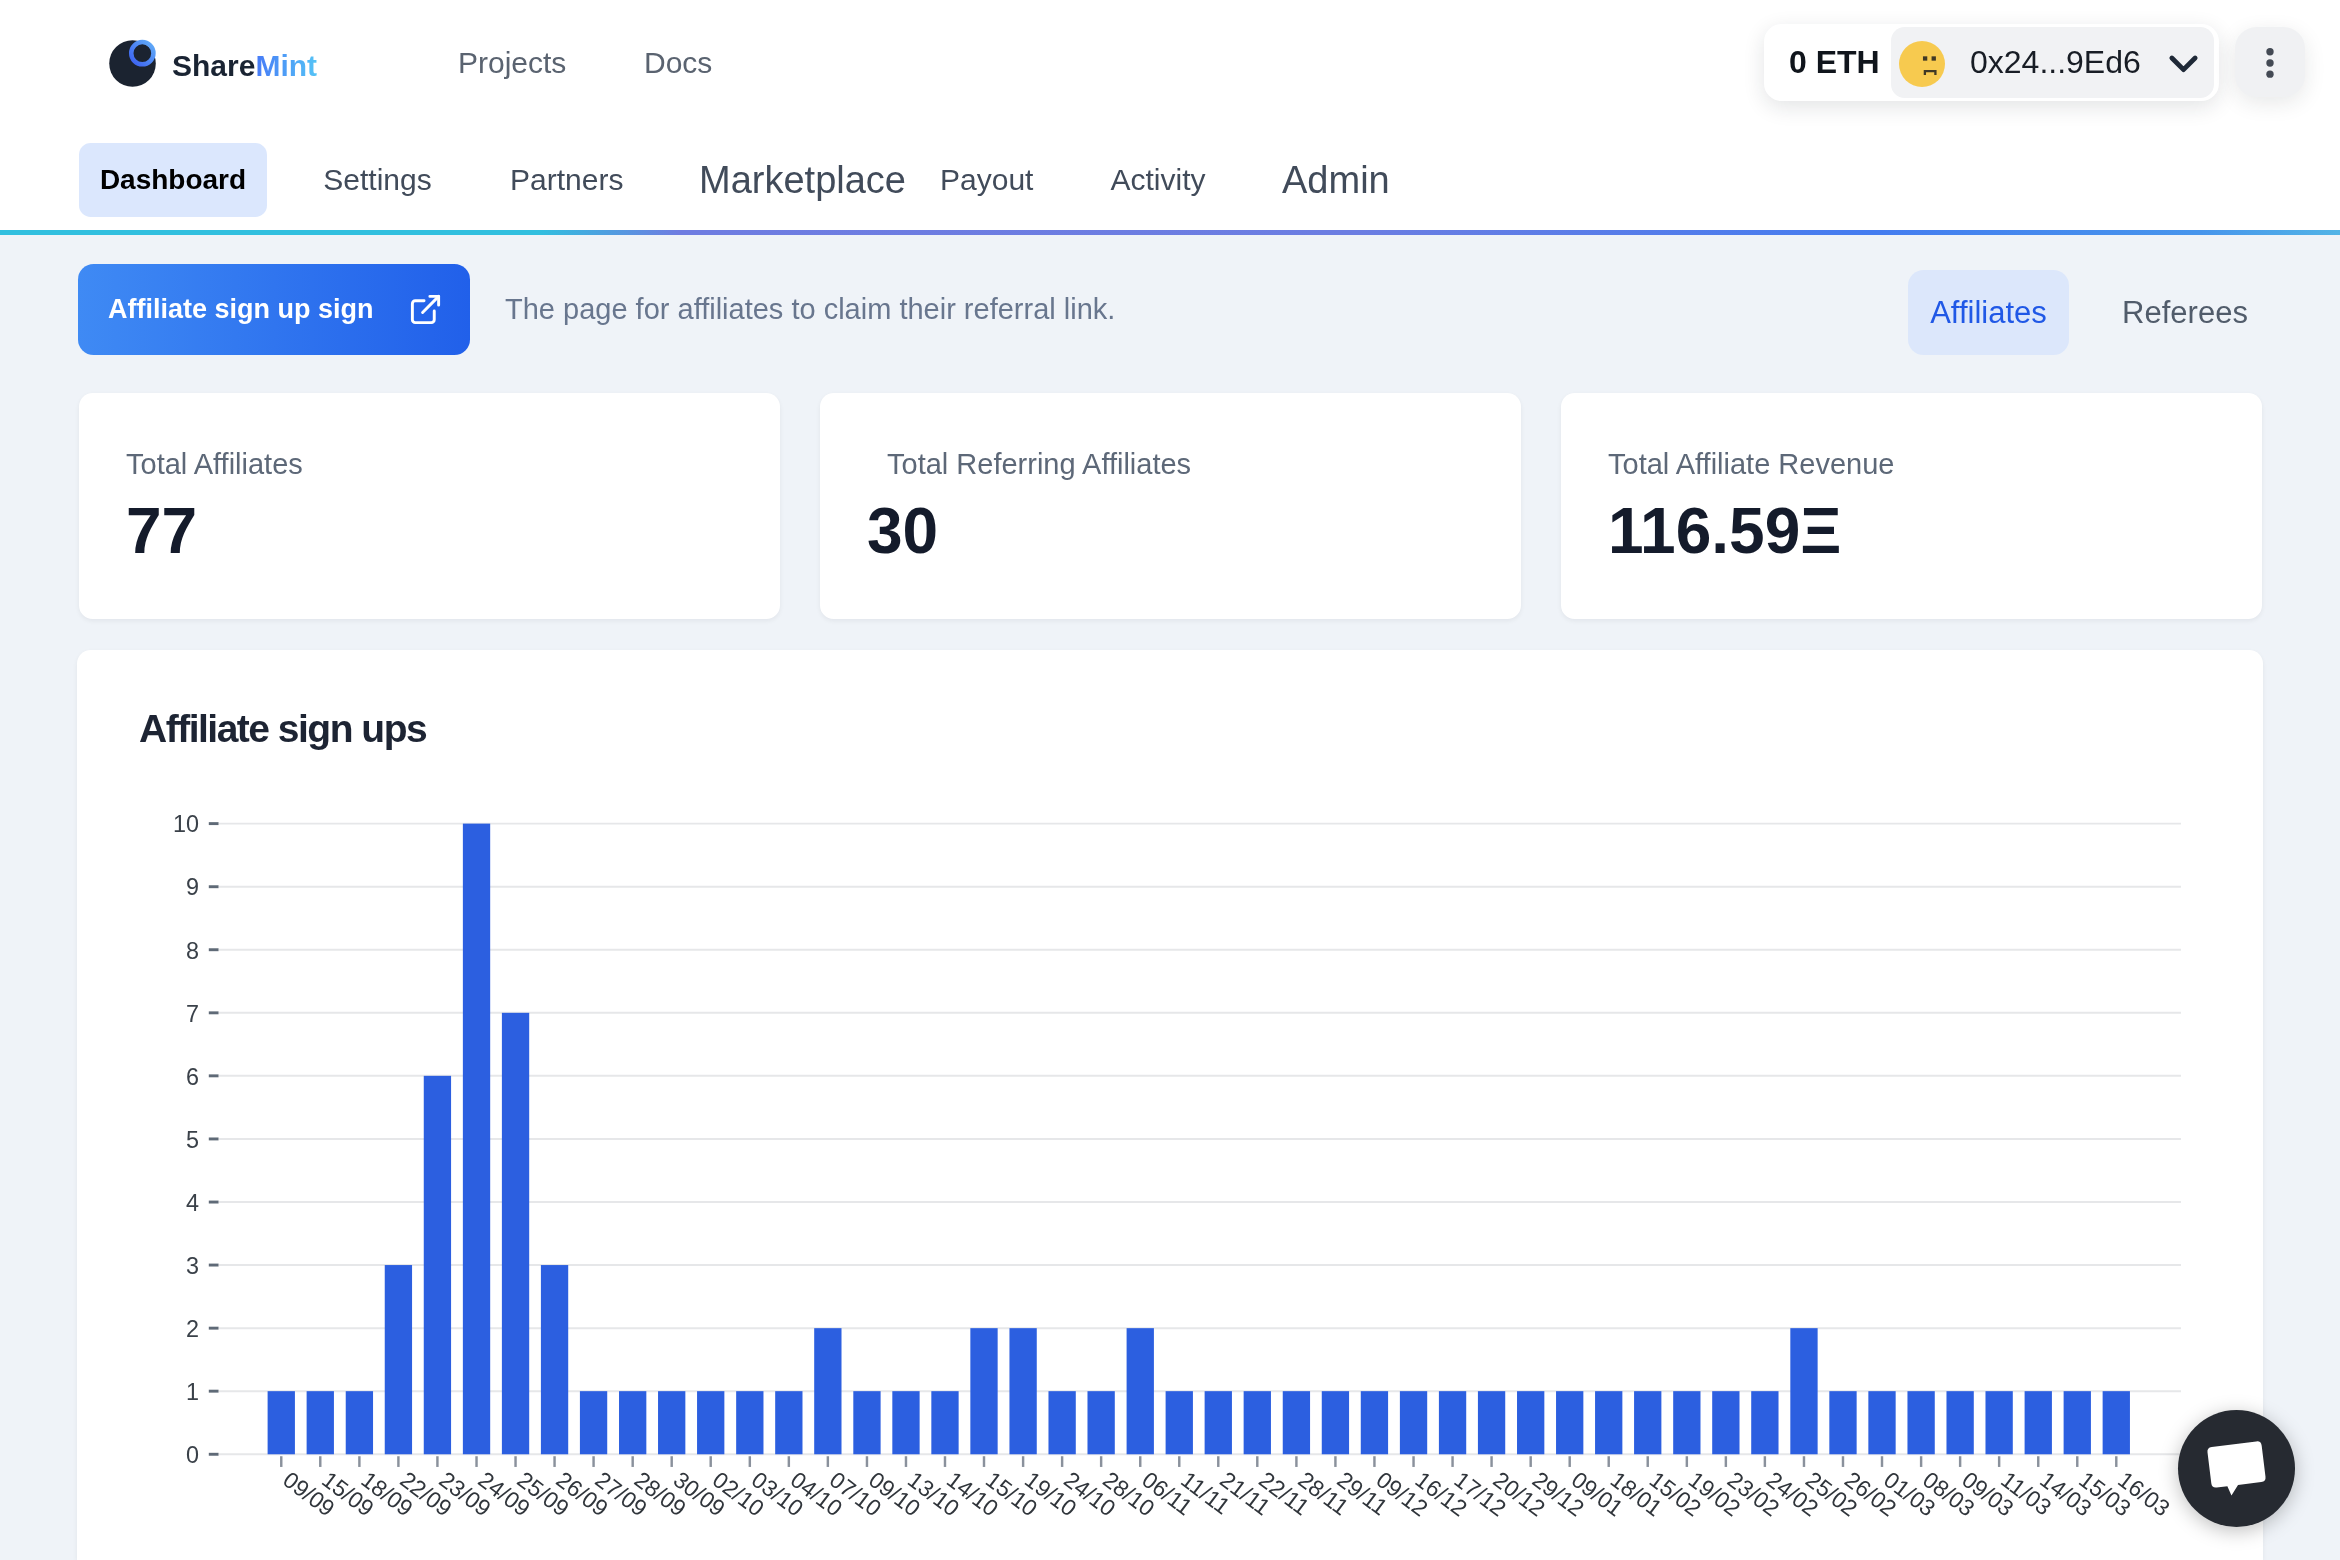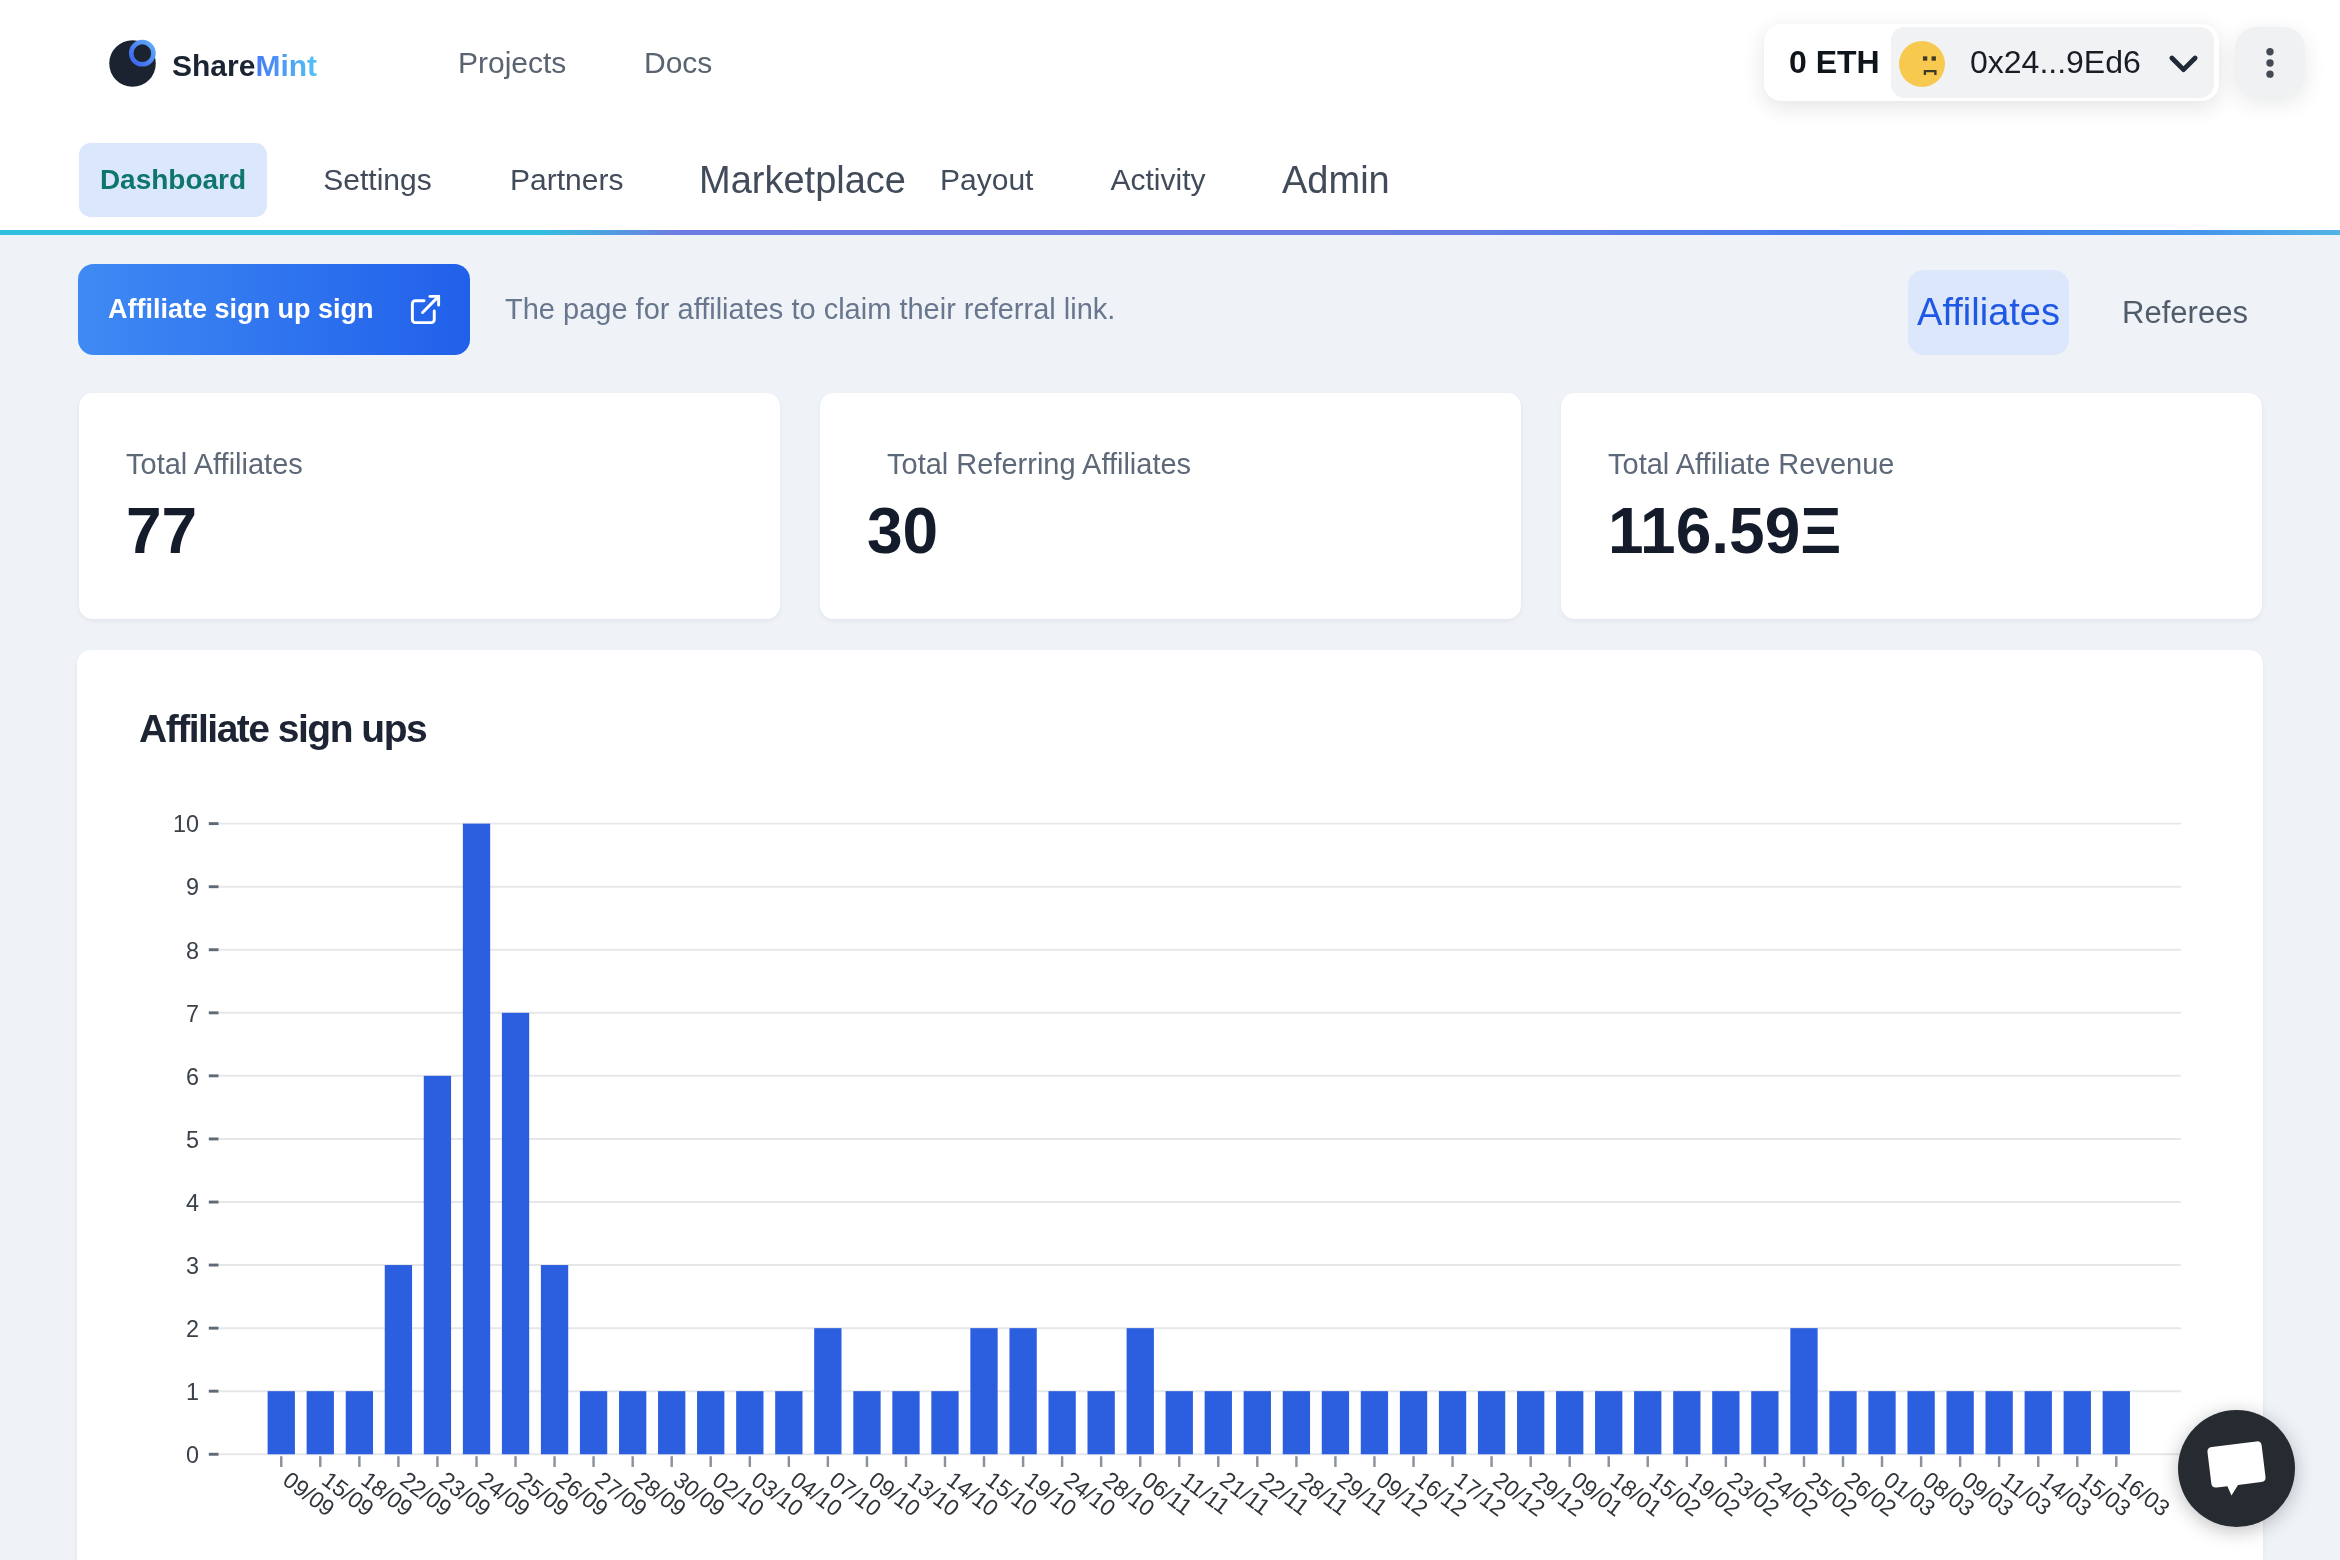--- a/index.html
+++ b/index.html
@@ -45,21 +45,21 @@
   </svg>
 
   <div class="abs" style="left:2235px;top:27px;width:70px;height:70px;background:#f0f1f3;border-radius:21.5px;box-shadow:0 5.9px 21.5px rgba(27,36,44,.10);"></div>
   <svg class="abs" style="left:2235px;top:27px" width="70" height="70" viewBox="0 0 72 72">
     <circle cx="36" cy="25.5" r="3.8" fill="#444a54"></circle>
     <circle cx="36" cy="37" r="3.8" fill="#444a54"></circle>
     <circle cx="36" cy="48.5" r="3.8" fill="#444a54"></circle>
   </svg>
 
   <div class="abs" style="left:79px;top:143px;width:188px;height:74px;background:#dbe7fd;border-radius:11.7px;"></div>
-  <div class="abs" style="left:79px;top:143px;width:188px;height:62px;line-height:74px;text-align:center;font-size:28px;font-weight:700;color:#0f766e;">Dashboard</div>
+  <div class="abs" style="left:79px;top:143px;width:188px;height:62px;line-height:74px;text-align:center;font-size:28px;font-weight:700;color:#000000;">Dashboard</div>
   <div class="abs" style="left:323px;top:143px;width:109px;height:74px;line-height:74px;text-align:center;font-size:30px;color:#414b5a;">Settings</div>
   <div class="abs" style="left:510px;top:143px;width:109px;height:74px;line-height:74px;text-align:center;font-size:30px;color:#414b5a;">Partners</div>
   <div class="abs" style="left:699px;top:143px;width:164px;height:74px;line-height:74px;text-align:center;font-size:38px;color:#414b5a;">Marketplace</div>
   <div class="abs" style="left:940px;top:143px;width:90px;height:74px;line-height:74px;text-align:left;font-size:30px;color:#414b5a;">Payout</div>
   <div class="abs" style="left:1110px;top:143px;width:96px;height:74px;line-height:74px;text-align:center;font-size:30px;color:#414b5a;">Activity</div>
   <div class="abs" style="left:1282px;top:143px;width:84px;height:74px;line-height:74px;text-align:center;font-size:38px;color:#414b5a;">Admin</div>
 
   <div class="abs" style="left:0;top:230px;width:2341px;height:4.9px;background:linear-gradient(90deg,#31bfdf 0%,#31bfdf 23%,#6e7ce1 29%,#6b7de2 58%,#447cf0 80%,#4795ec 94%,#52b4e6 100%);"></div>
 
   <div class="abs" style="left:0;top:235px;width:2341px;height:1325px;background:#eff3f8;"></div>
@@ -67,21 +67,21 @@
   <div class="abs" style="left:78px;top:264px;width:392px;height:91px;border-radius:15.6px;background:linear-gradient(90deg,#3f8af4,#2160ea);"></div>
   <div class="abs" style="left:108px;top:264px;height:91px;line-height:91px;font-size:27px;font-weight:700;color:#fff;">Affiliate sign up sign</div>
   <svg class="abs" style="left:408px;top:292px" width="35" height="35" viewBox="0 0 24 24" fill="none" stroke="#fff" stroke-width="2" stroke-linecap="round" stroke-linejoin="round">
     <path d="M18 13v6a2 2 0 0 1-2 2H5a2 2 0 0 1-2-2V8a2 2 0 0 1 2-2h6"></path>
     <polyline points="15 3 21 3 21 9"></polyline>
     <line x1="10" y1="14" x2="21" y2="3"></line>
   </svg>
   <div class="abs" style="left:505px;top:264px;height:91px;line-height:91px;font-size:29px;color:#68768e;">The page for affiliates to claim their referral link.</div>
 
   <div class="abs" style="left:1908px;top:270px;width:161px;height:85px;background:#dce7fb;border-radius:15.6px;"></div>
-  <div class="abs" style="left:1908px;top:270px;width:161px;height:85px;line-height:85px;text-align:center;font-size:38px;font-weight:500;color:#2058e6;">Affiliates</div>
+  <div class="abs" style="left:1908px;top:270px;width:161px;height:85px;line-height:85px;text-align:center;font-size:31px;font-weight:500;color:#2058e6;">Affiliates</div>
   <div class="abs" style="left:2107px;top:270px;width:156px;height:85px;line-height:85px;text-align:center;font-size:31px;color:#515c6b;">Referees</div>
 
   <div class="abs" style="left:79px;top:393px;width:701px;height:226px;background:#fff;border-radius:13.7px;box-shadow:0 2px 4.9px rgba(16,24,40,.06);"></div>
   <div class="abs" style="left:820px;top:393px;width:701px;height:226px;background:#fff;border-radius:13.7px;box-shadow:0 2px 4.9px rgba(16,24,40,.06);"></div>
   <div class="abs" style="left:1561px;top:393px;width:701px;height:226px;background:#fff;border-radius:13.7px;box-shadow:0 2px 4.9px rgba(16,24,40,.06);"></div>
   <div class="abs" style="left:126px;top:448px;font-size:29px;color:#5d6878;">Total Affiliates</div>
   <div class="abs" style="left:126px;top:494px;font-size:64px;font-weight:700;color:#141b2b;">77</div>
   <div class="abs" style="left:867px;top:448px;font-size:29px;color:#5d6878;margin-left:20px;">Total Referring Affiliates</div>
   <div class="abs" style="left:867px;top:494px;font-size:64px;font-weight:700;color:#141b2b;">30</div>
   <div class="abs" style="left:1608px;top:448px;font-size:29px;color:#5d6878;">Total Affiliate Revenue</div>

